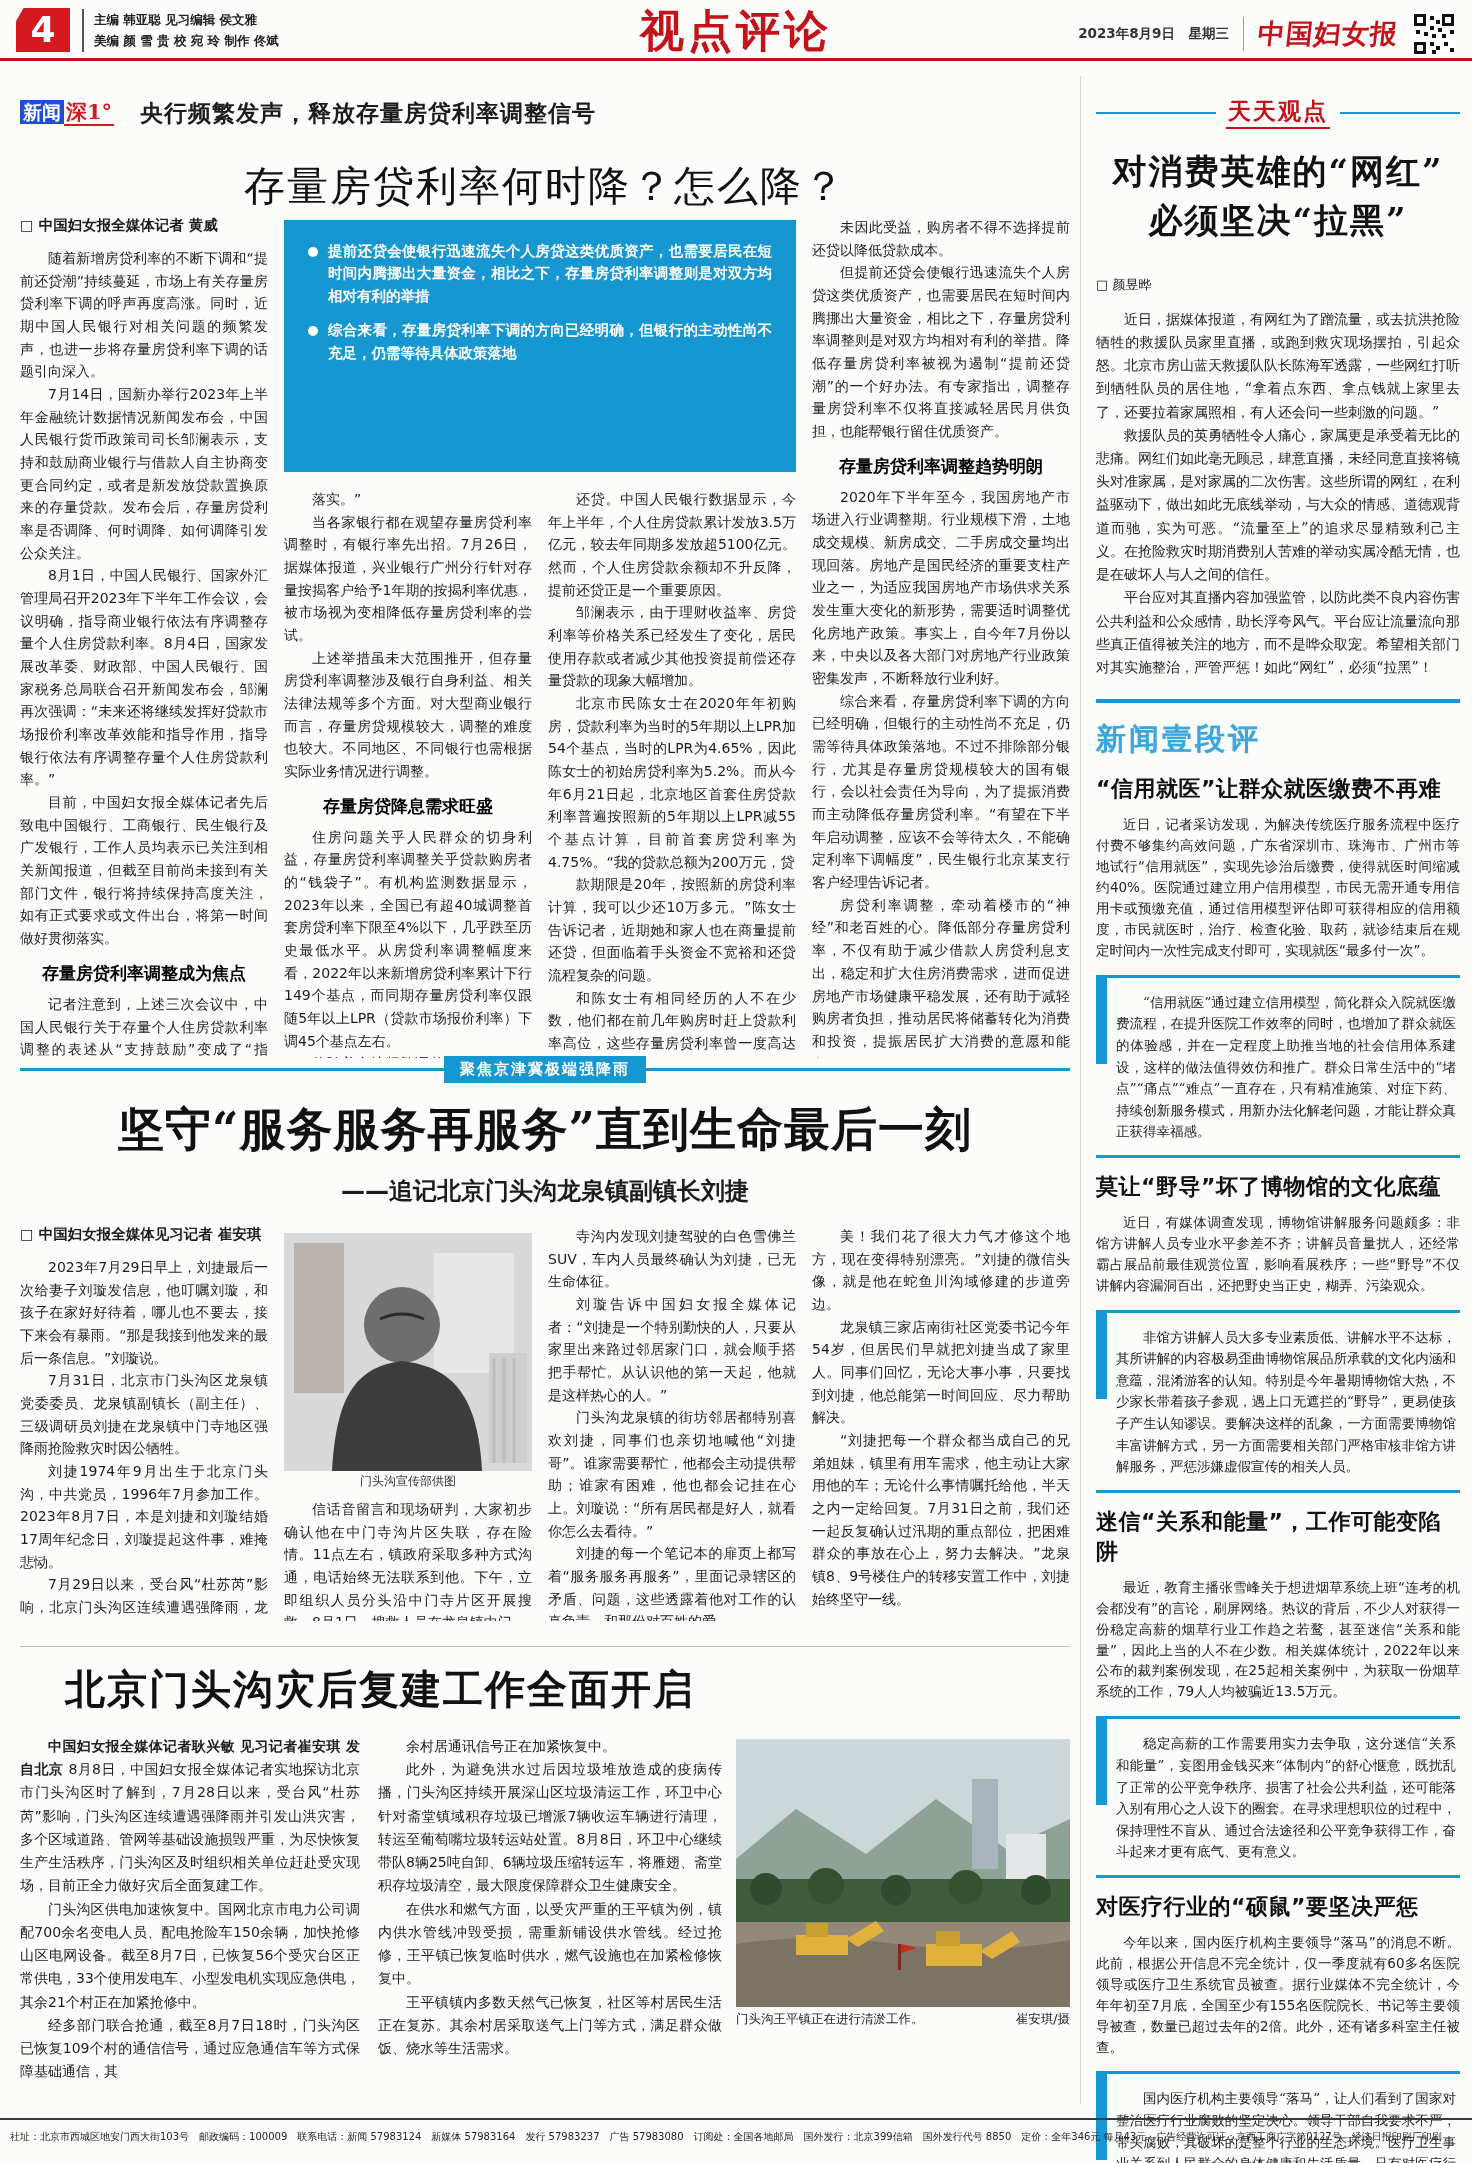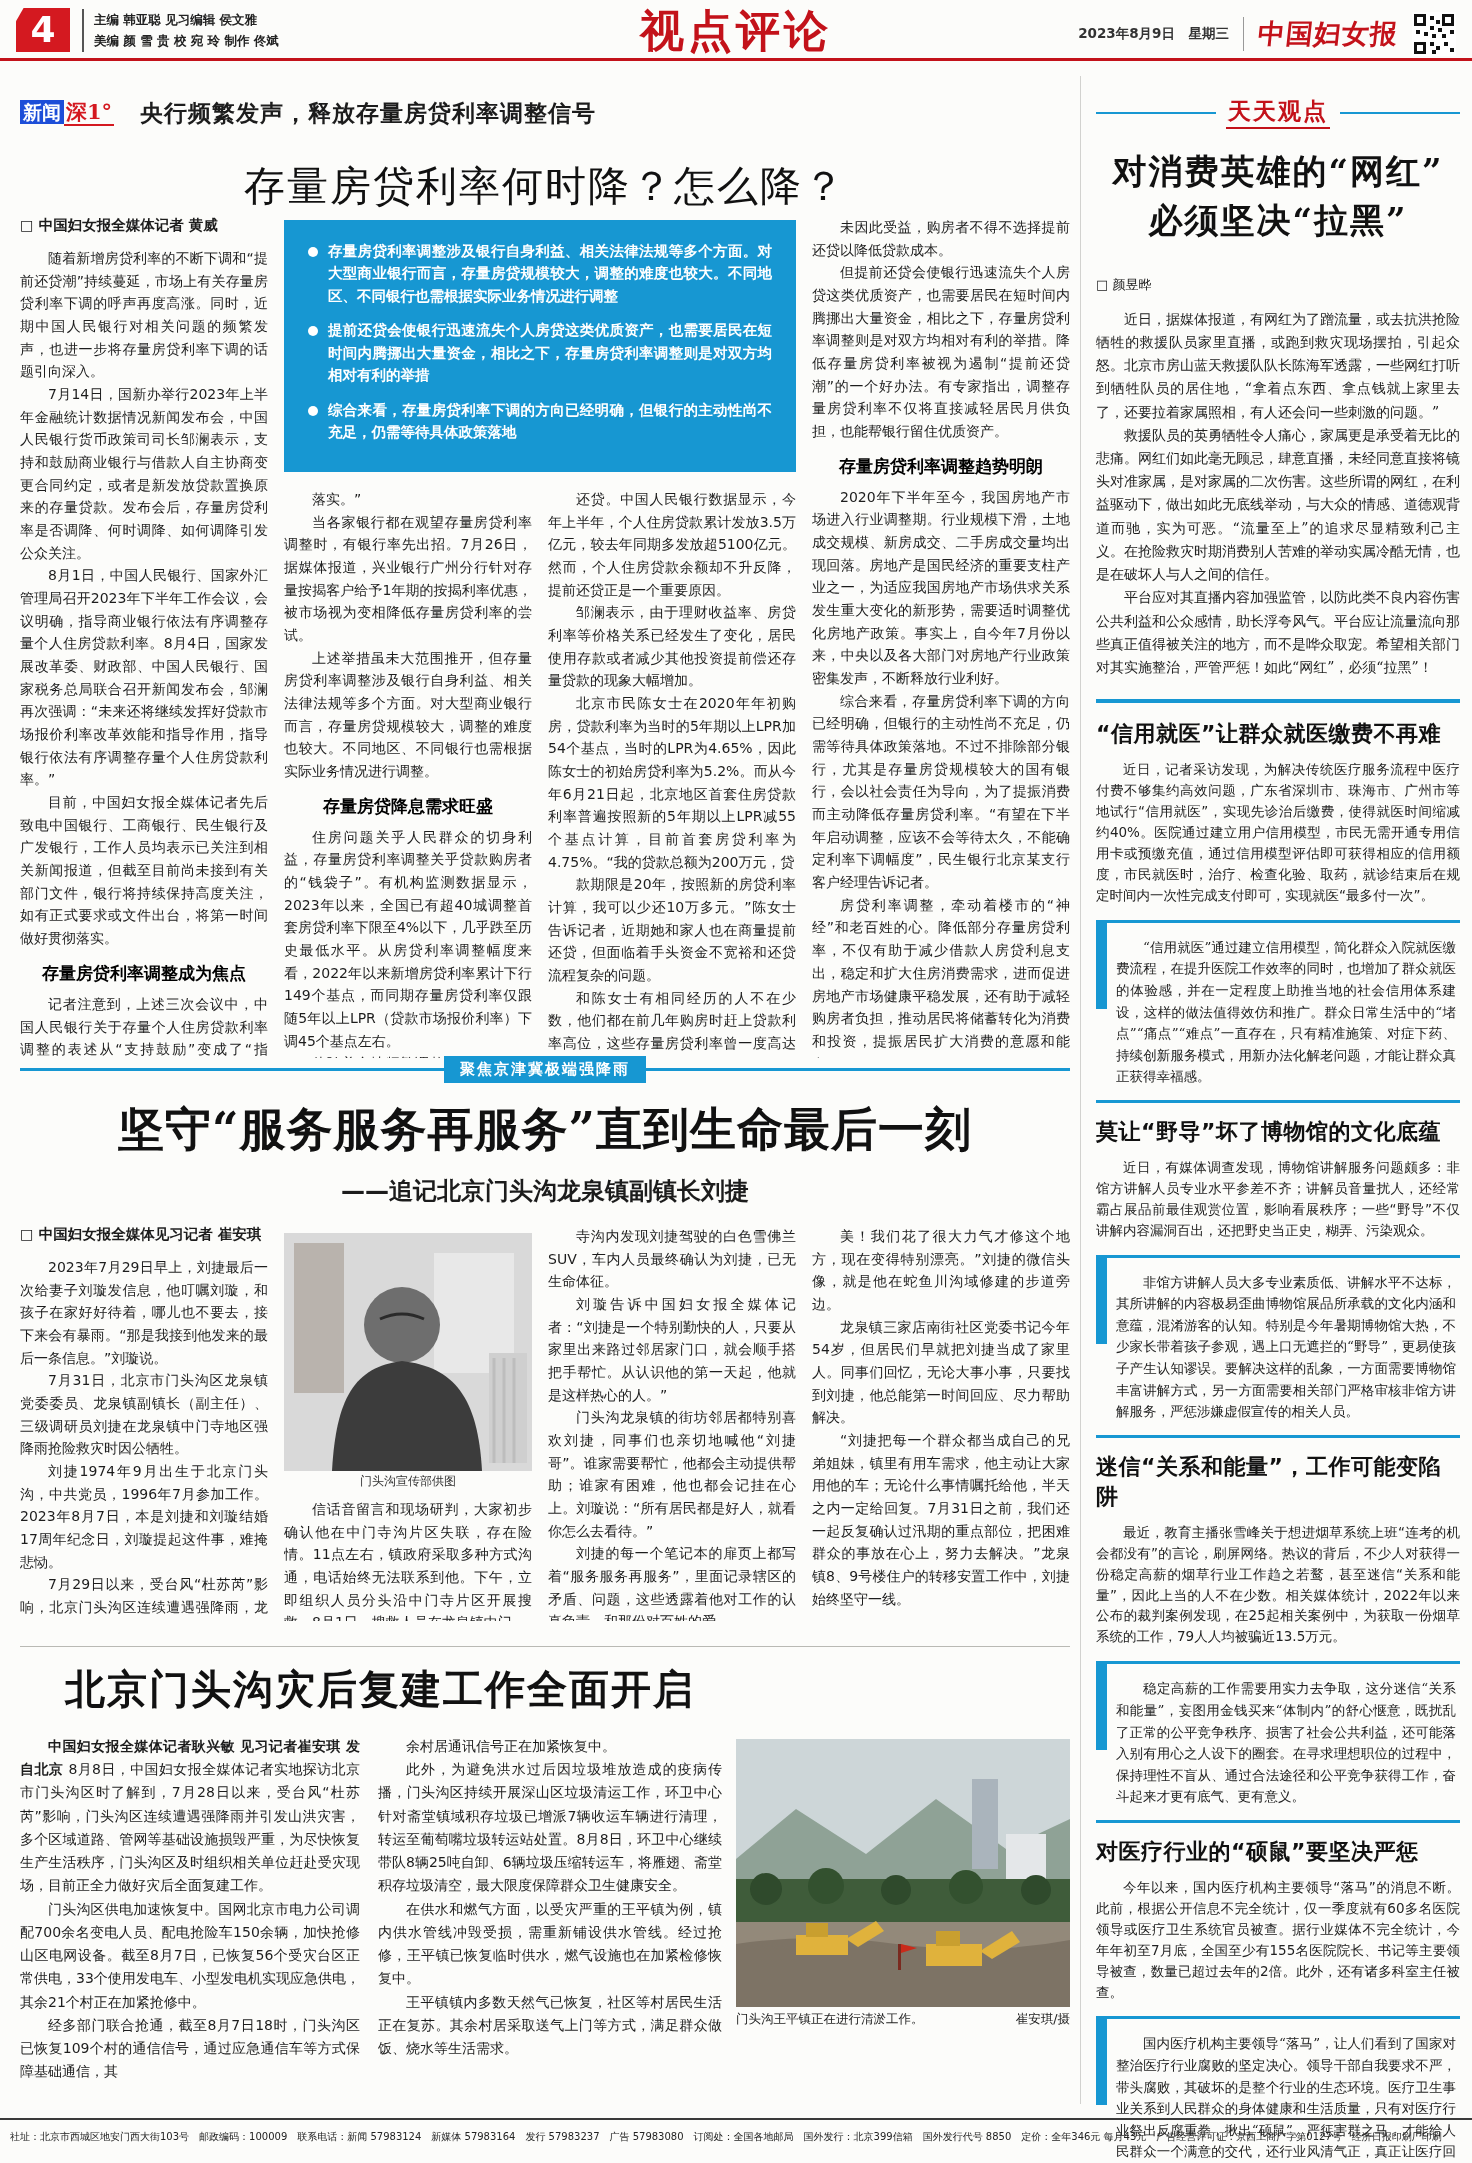--- a/index.html
+++ b/index.html
@@ -167,24 +167,20 @@
           <p class="para">目前，中国妇女报全媒体记者先后致电中国银行、工商银行、民生银行及广发银行，工作人员均表示已关注到相关新闻报道，但截至目前尚未接到有关部门文件，银行将持续保持高度关注，如有正式要求或文件出台，将第一时间做好贯彻落实。</p>
         </div>
       <h3 class="subhead">存量房贷利率调整成为焦点</h3>
       <div>
           <p class="para">记者注意到，上述三次会议中，中国人民银行关于存量个人住房贷款利率调整的表述从“支持鼓励”变成了“指导”，有业内人士认为，这意味着政策推进进入了实操层面。</p>
         </div>
     </div>
 
     <div class="bluebox">
 
-        <div class="bullet">
-          <span class="dot"></span>
-          <p class="btext">存量房贷利率调整涉及银行自身利益、相关法律法规等多个方面。对大型商业银行而言，存量房贷规模较大，调整的难度也较大。不同地区、不同银行也需根据实际业务情况进行调整</p>
-        </div>
 
         <div class="bullet">
           <span class="dot"></span>
           <p class="btext">提前还贷会使银行迅速流失个人房贷这类优质资产，也需要居民在短时间内腾挪出大量资金，相比之下，存量房贷利率调整则是对双方均相对有利的举措</p>
         </div>
 
         <div class="bullet">
           <span class="dot"></span>
           <p class="btext">综合来看，存量房贷利率下调的方向已经明确，但银行的主动性尚不充足，仍需等待具体政策落地</p>
         </div>
@@ -348,20 +344,21 @@
     <span>必须坚决“拉黑”</span>
   </h2>
   <p class="op-byline">□ 颜昱晔</p>
   <div>
       <p class="op-para">近日，据媒体报道，有网红为了蹭流量，或去抗洪抢险牺牲的救援队员家里直播，或跑到救灾现场摆拍，引起众怒。北京市房山蓝天救援队队长陈海军透露，一些网红打听到牺牲队员的居住地，“拿着点东西、拿点钱就上家里去了，还要拉着家属照相，有人还会问一些刺激的问题。”</p>
       <p class="op-para">救援队员的英勇牺牲令人痛心，家属更是承受着无比的悲痛。网红们如此毫无顾忌，肆意直播，未经同意直接将镜头对准家属，是对家属的二次伤害。这些所谓的网红，在利益驱动下，做出如此无底线举动，与大众的情感、道德观背道而驰，实为可恶。“流量至上”的追求尽显精致利己主义。在抢险救灾时期消费别人苦难的举动实属冷酷无情，也是在破坏人与人之间的信任。</p>
       <p class="op-para">平台应对其直播内容加强监管，以防此类不良内容伤害公共利益和公众感情，助长浮夸风气。平台应让流量流向那些真正值得被关注的地方，而不是哗众取宠。希望相关部门对其实施整治，严管严惩！如此“网红”，必须“拉黑”！</p>
     </div>
 
   <div class="blue-div"></div>
+  <div class="seg-logo">新闻壹段评</div>
 
   <div>
 
       <section class="review">
         <h3 class="rv-head">“信用就医”让群众就医缴费不再难</h3>
         <p class="rv-body">近日，记者采访发现，为解决传统医疗服务流程中医疗付费不够集约高效问题，广东省深圳市、珠海市、广州市等地试行“信用就医”，实现先诊治后缴费，使得就医时间缩减约40%。医院通过建立用户信用模型，市民无需开通专用信用卡或预缴充值，通过信用模型评估即可获得相应的信用额度，市民就医时，治疗、检查化验、取药，就诊结束后在规定时间内一次性完成支付即可，实现就医“最多付一次”。</p>
         <div class="rv-comment">
           <p class="rv-ctext">“信用就医”通过建立信用模型，简化群众入院就医缴费流程，在提升医院工作效率的同时，也增加了群众就医的体验感，并在一定程度上助推当地的社会信用体系建设，这样的做法值得效仿和推广。群众日常生活中的“堵点”“痛点”“难点”一直存在，只有精准施策、对症下药、持续创新服务模式，用新办法化解老问题，才能让群众真正获得幸福感。</p>
         </div>
       </section>

